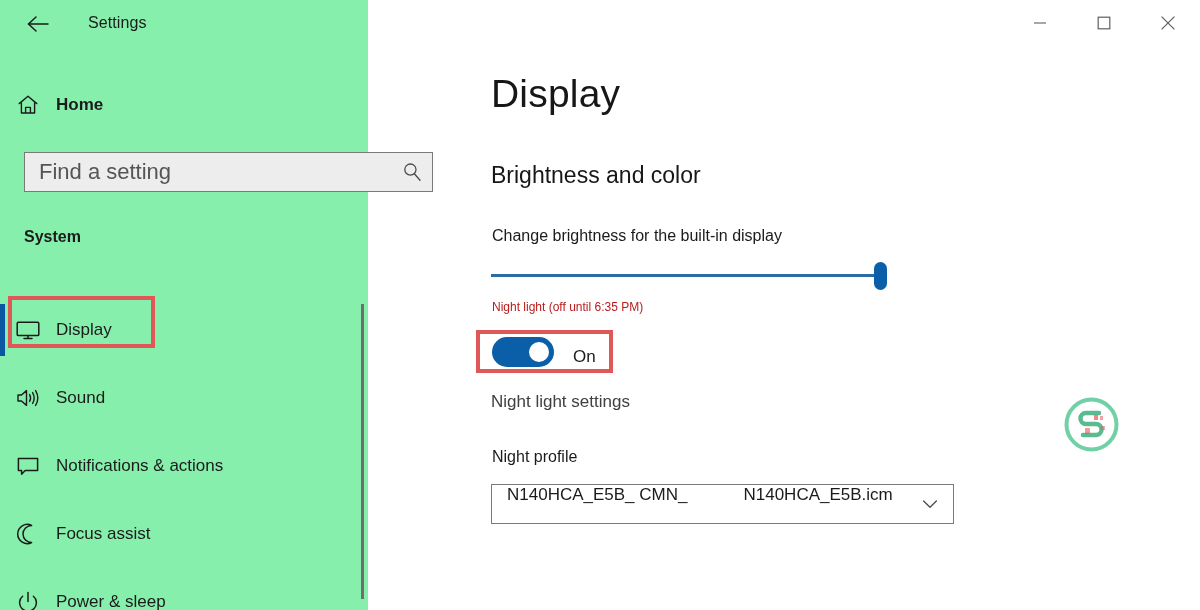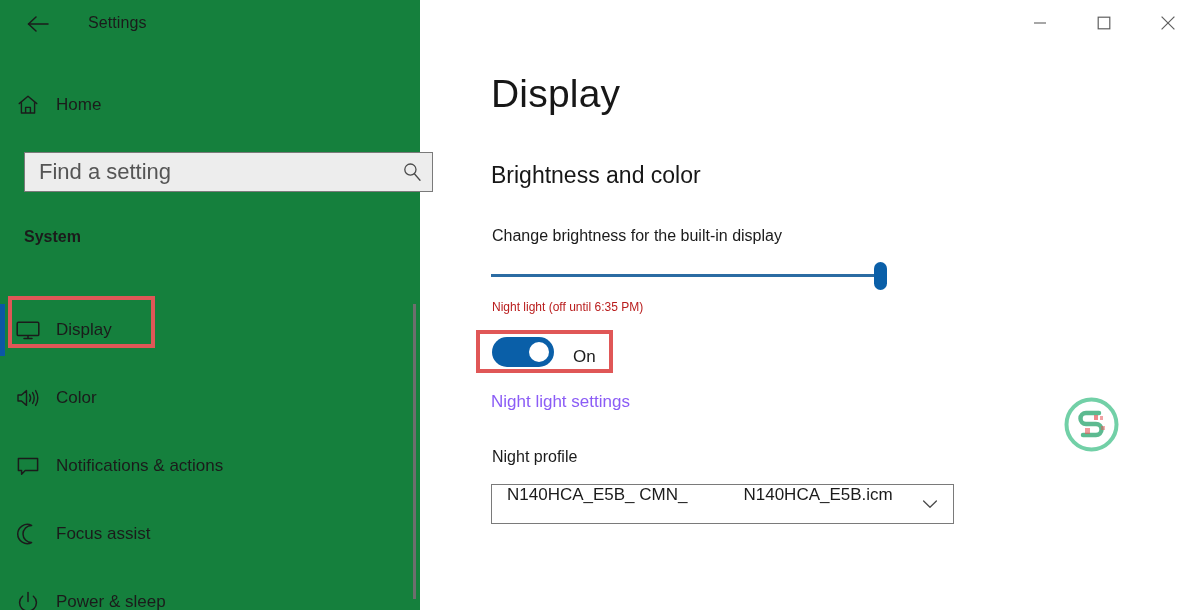--- a/index.html
+++ b/index.html
@@ -11,22 +11,22 @@
   }
   #app {
     position: relative;
     width: 1200px; height: 610px;
     background: #ffffff;
   }
 
   
   #sidebar {
     position: absolute; left: 0; top: 0;
-    width: 420px; height: 610px;
-    background: #15803d;
+    width: 368px; height: 610px;
+    background: #86efac;
   }
   #sidebar-scrollbar {
     position: absolute; right: 4px; top: 304px;
     width: 3px; height: 295px;
     background: #6e6e6e;
   }
 
   .titlebar-row {
     position: absolute; left: 0; top: 0;
     width: 458px; height: 48px;
@@ -43,21 +43,21 @@
     letter-spacing: .1px;
   }
 
   #home-item {
     position: absolute; left: 0; top: 86px;
     width: 440px; height: 38px;
     display: flex; align-items: center;
     cursor: pointer;
   }
   #home-item .ico { width: 56px; display:flex; justify-content:center; align-items:center; }
-  #home-item .lbl { font-size: 17px; color: #1b1b1b; }
+  #home-item .lbl { font-size: 17px; color: #1b1b1b; font-weight: bold; }
 
   #search-box {
     position: absolute; left: 24px; top: 152px;
     width: 409px; height: 40px;
     background: #ededed;
     border: 1.5px solid #7a7a7a;
     display: flex; align-items: center;
     cursor: text;
   }
   #search-input {
@@ -173,21 +173,21 @@
     position: absolute; right: 5px; top: 5px;
     width: 20px; height: 20px;
     border-radius: 50%;
     background: #ffffff;
   }
   #nightlight-state {
     font-size: 17px; color: #1b1b1b;
   }
   #nightlight-link {
     position: absolute; left: 33px; top: 392px;
-    font-size: 17px; color: #8b5cf6;
+    font-size: 17px; color: #404040;
     text-decoration: none; cursor: pointer;
   }
   #colorprofile-label {
     position: absolute; left: 34px; top: 448px;
     font-size: 16px; color: #1b1b1b;
   }
   #colorprofile-select {
     position: absolute; left: 33px; top: 484px;
     width: 463px; height: 40px;
     border: 1.5px solid #7a7a7a;
@@ -271,21 +271,21 @@
 
       <div class="nav-item">
         <span class="ico">
           <svg width="26" height="24" viewBox="0 0 26 24" fill="none">
             <path d="M3 9 H6.5 L11.5 4.6 V19.4 L6.5 15 H3 Z" stroke="#1b1b1b" stroke-width="1.4" stroke-linejoin="round"></path>
             <path d="M14.6 8.6 Q16.6 12 14.6 15.4" stroke="#1b1b1b" stroke-width="1.4" stroke-linecap="round"></path>
             <path d="M17.6 6.6 Q20.8 12 17.6 17.4" stroke="#1b1b1b" stroke-width="1.4" stroke-linecap="round"></path>
             <path d="M20.6 4.6 Q25 12 20.6 19.4" stroke="#1b1b1b" stroke-width="1.4" stroke-linecap="round"></path>
           </svg>
         </span>
-        <span class="lbl">Color</span>
+        <span class="lbl">Sound</span>
       </div>
 
       <div class="nav-item">
         <span class="ico">
           <svg width="26" height="24" viewBox="0 0 26 24" fill="none">
             <path d="M3.4 4.6 H22.6 V16.4 H10.2 L6.6 20.2 V16.4 H3.4 Z" stroke="#1b1b1b" stroke-width="1.5" stroke-linejoin="round"></path>
           </svg>
         </span>
         <span class="lbl">Notifications &amp; actions</span>
       </div>

